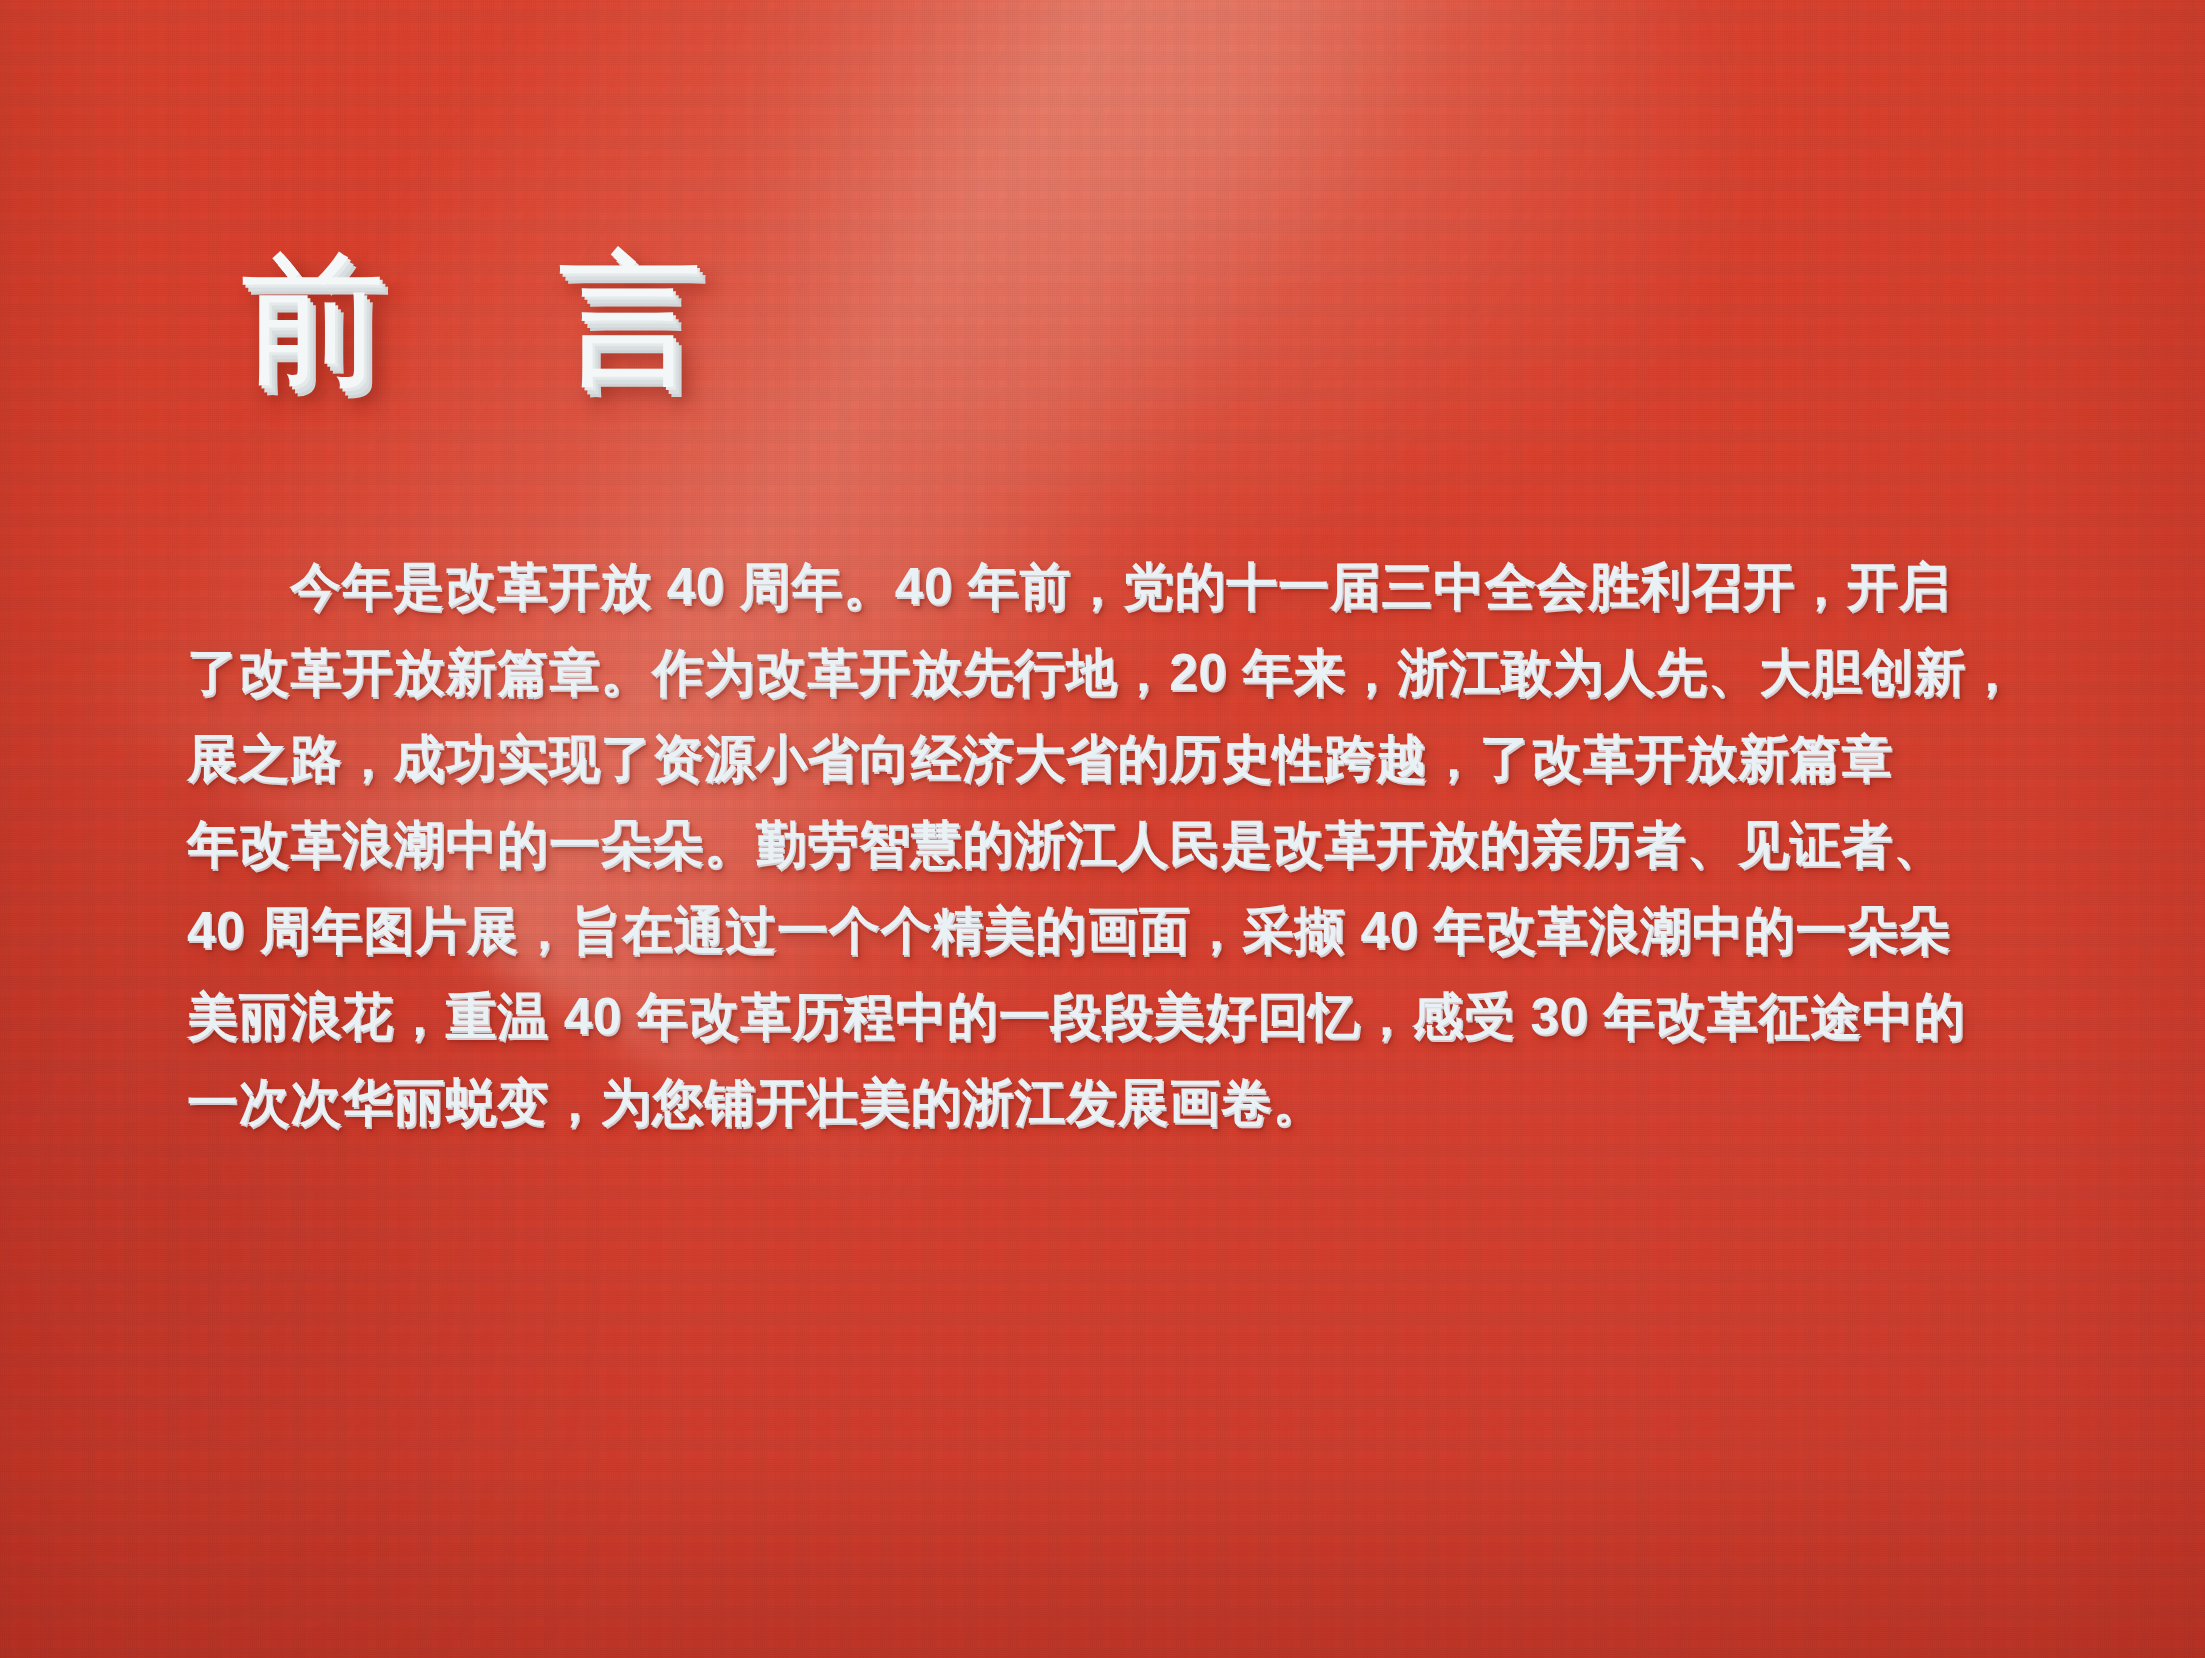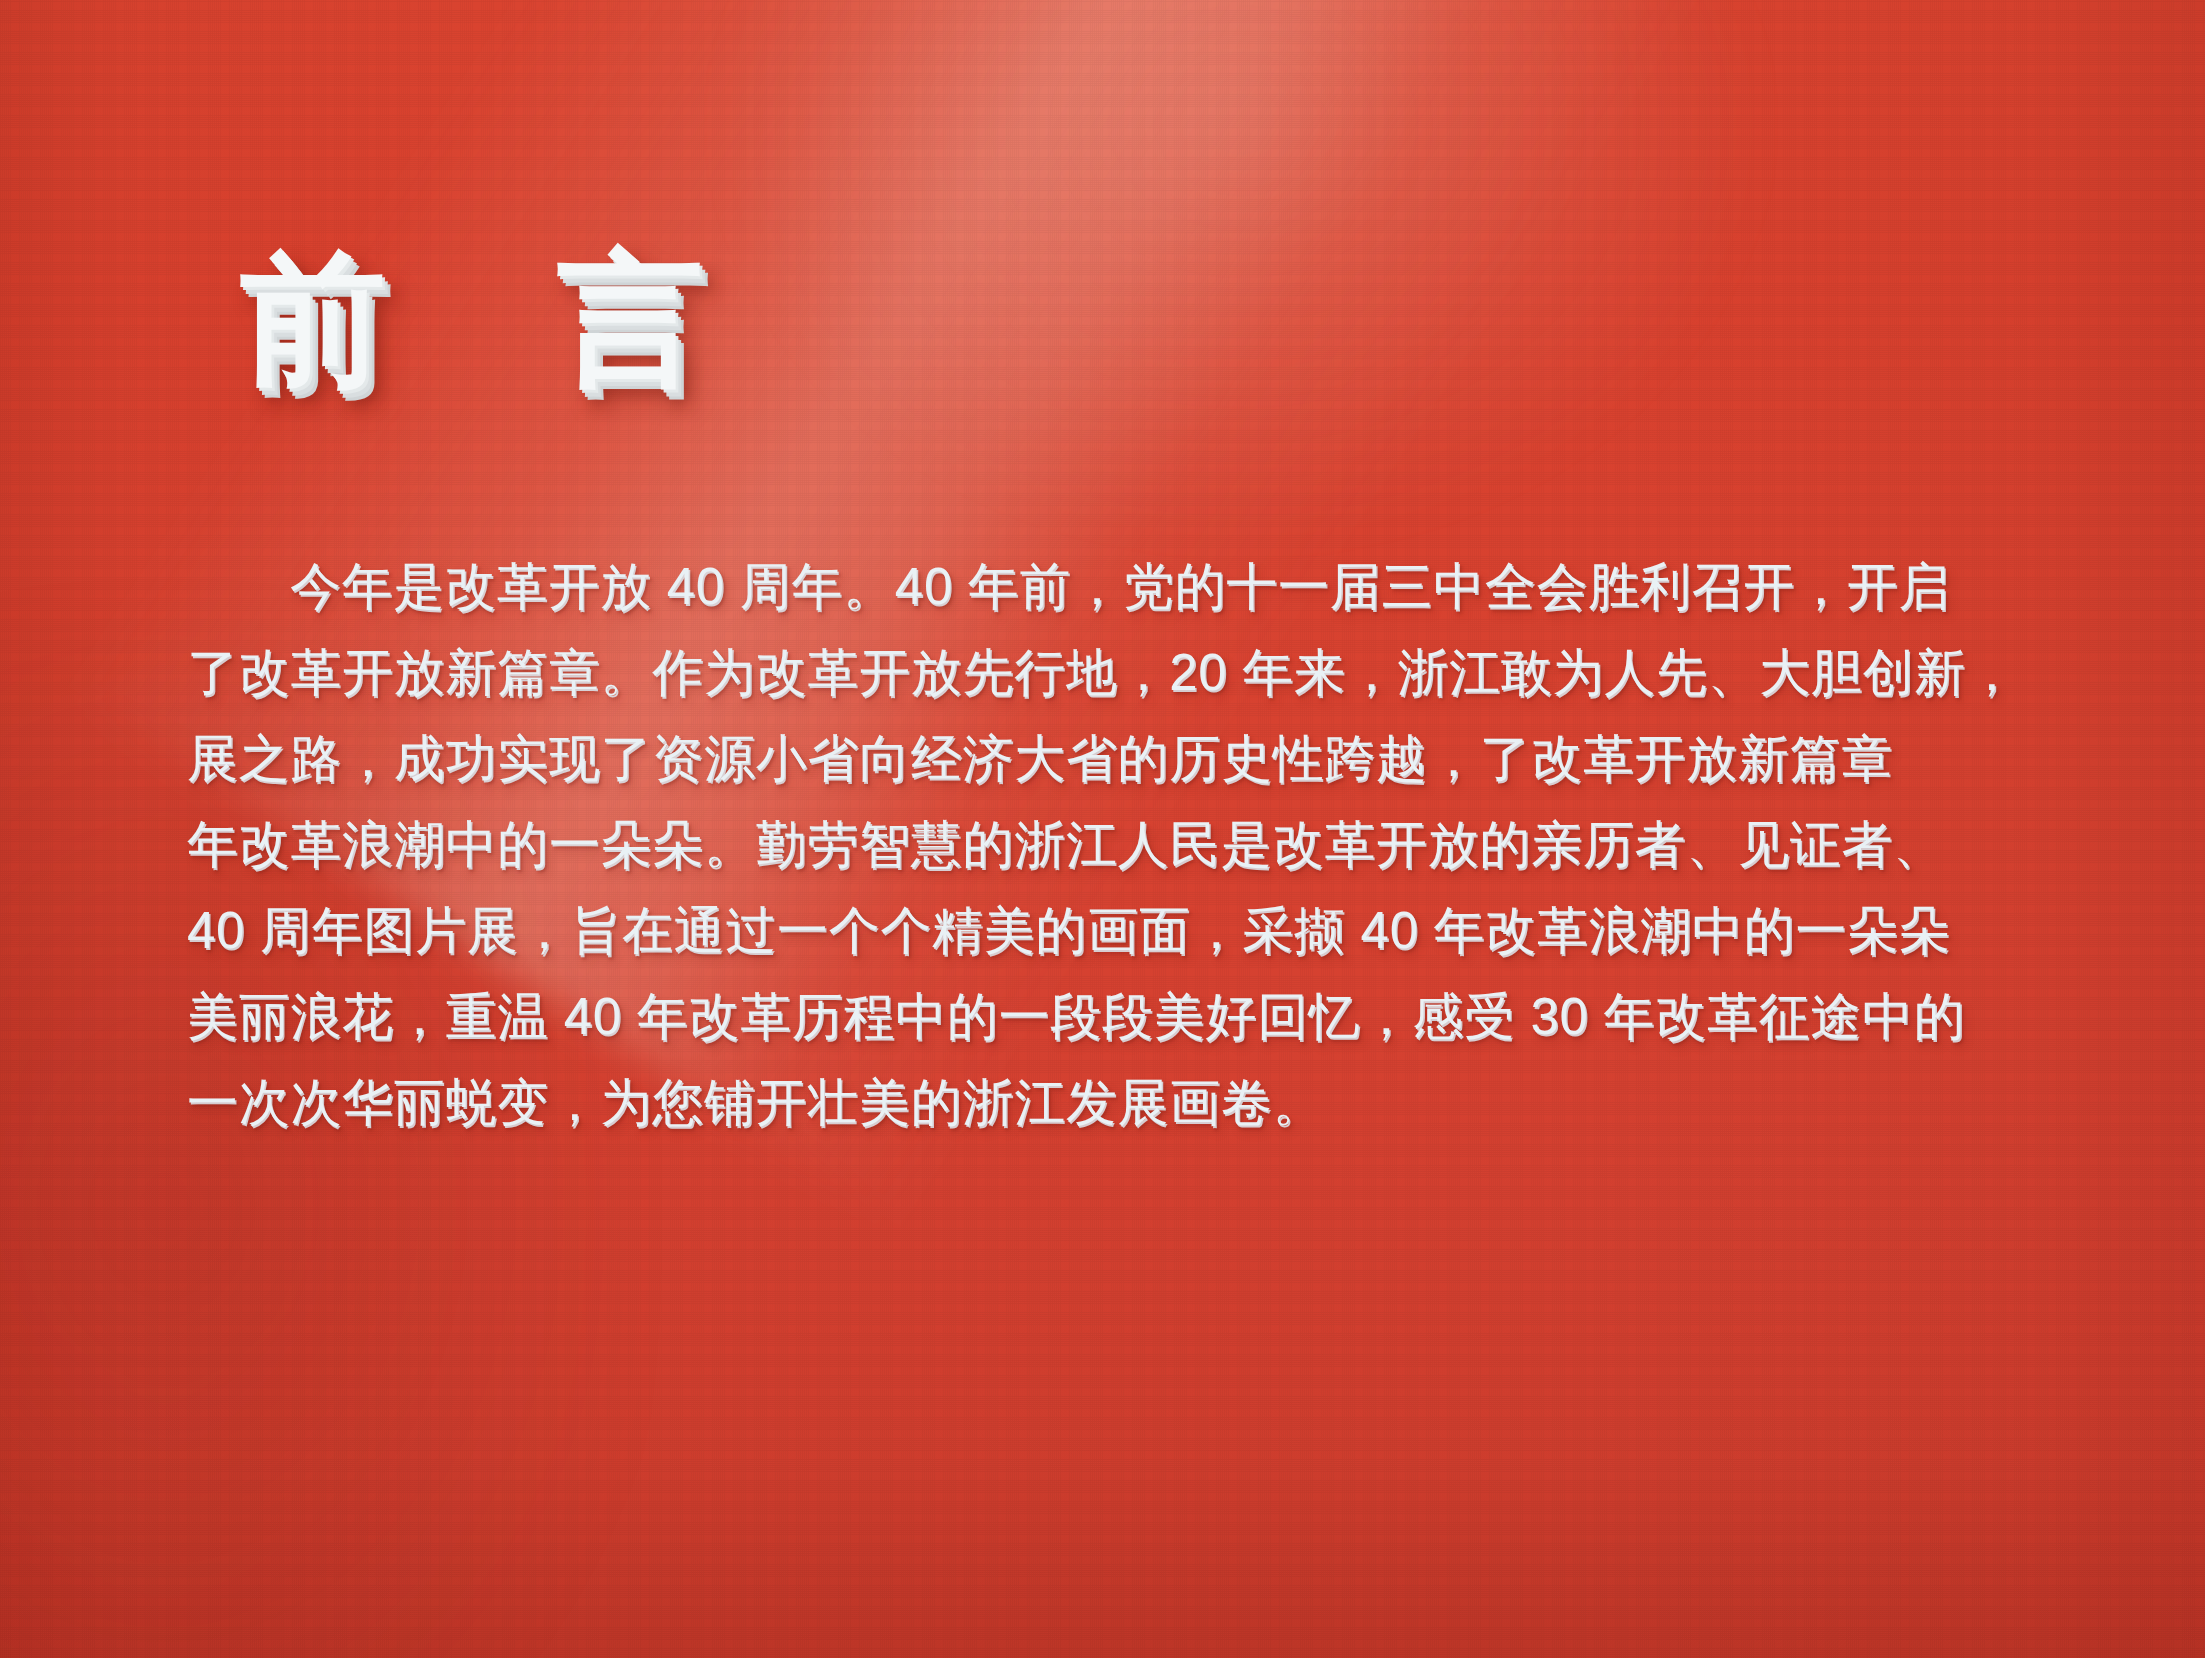--- a/index.html
+++ b/index.html
@@ -118,41 +118,41 @@
     position: absolute;
     inset: 0;
   }
 
   .panel-title {
     position: absolute;
     left: 240px;
     top: 243px;
     font-size: 146px;
     line-height: 1.06;
-    font-weight: 700;
+    font-weight: 400;
     letter-spacing: 30px;
     color: #f4f7f8;
     text-shadow:
        2.8px  3.4px 0 #e4e9ea,
        5.5px 6.9px 0 #d9dee0,
       8.3px 10.3px 0 #cfd4d6,
       11px 13.8px 15px rgba(110,22,14,0.45),
       15px 18px 26px rgba(110,22,14,0.30);
     white-space: pre;
     user-select: none;
   }
 
   .body-text {
     position: absolute;
     left: 187px;
     top: 544px;
     width: 1833px;
     font-size: 51px;
     line-height: 86px;
-    font-weight: 400;
+    font-weight: 700;
     color: #e9f1f5;
     text-align: justify;
     text-justify: inter-character;
     letter-spacing: 0.7px;
     text-shadow:
       1.4px 2.1px 0 rgba(220,232,238,0.85),
       2.8px 4.1px 3.4px rgba(120,26,16,0.40),
       4.8px 6.9px 9.6px rgba(120,26,16,0.22);
   }
 

